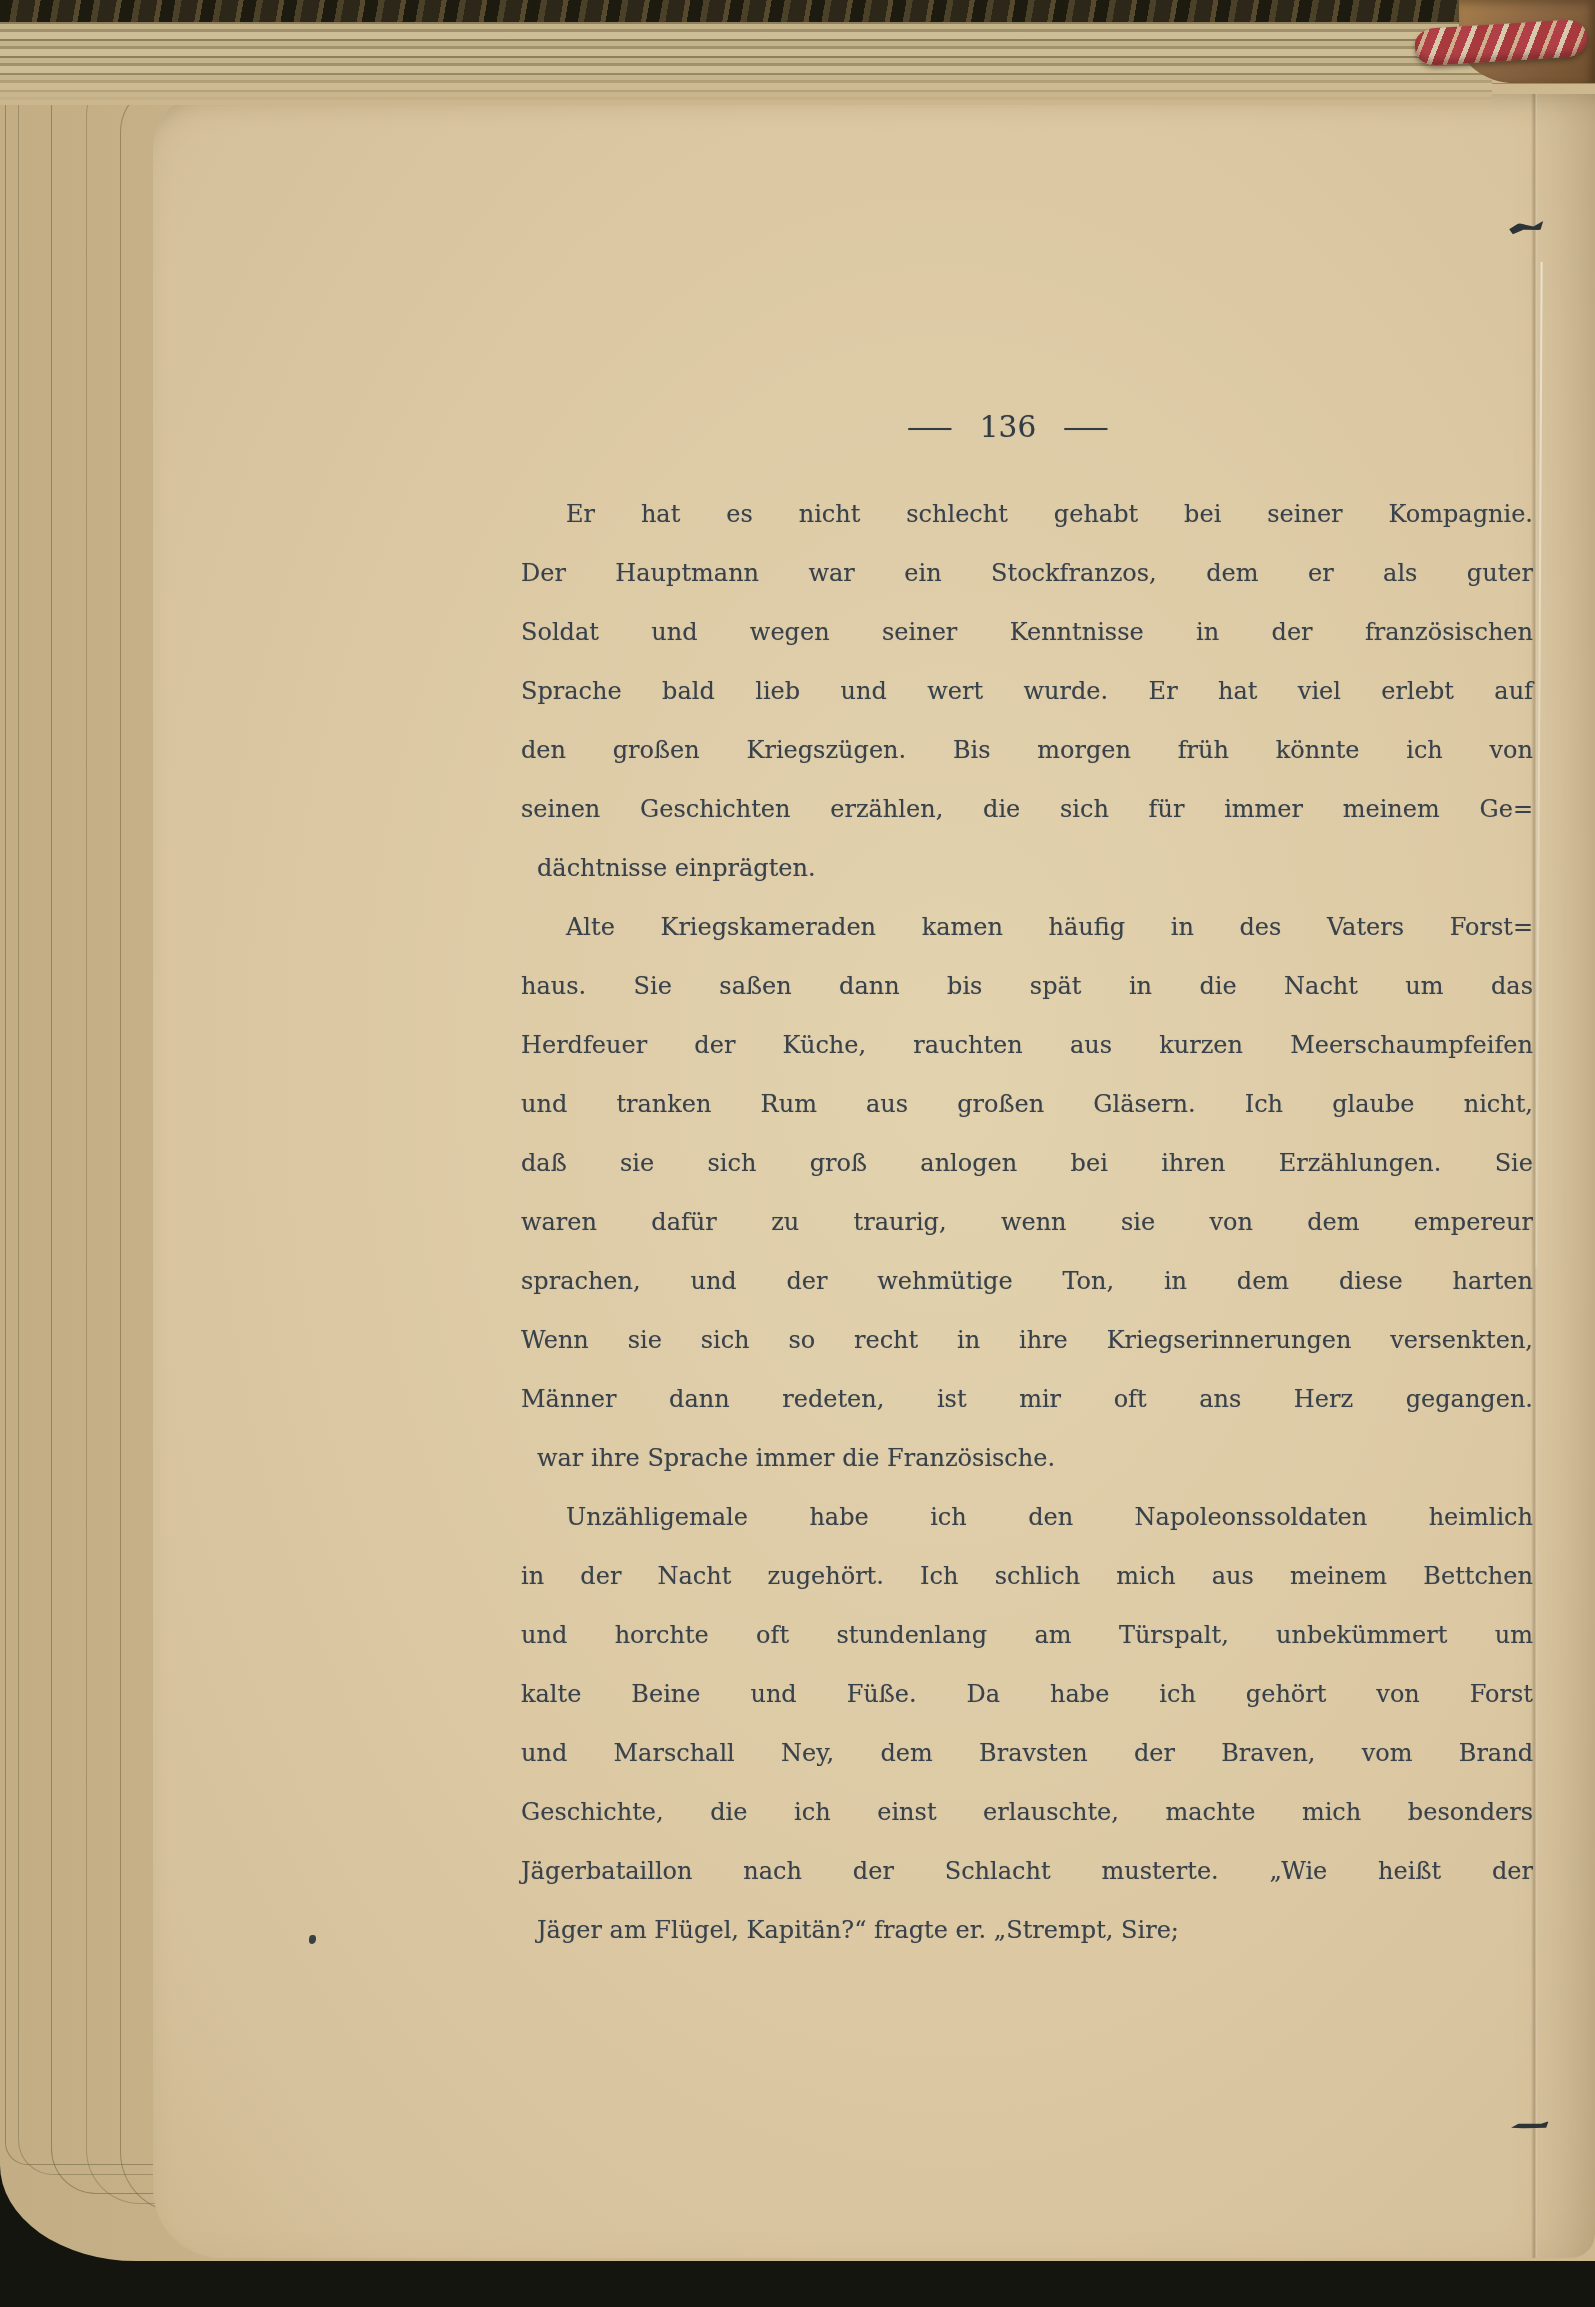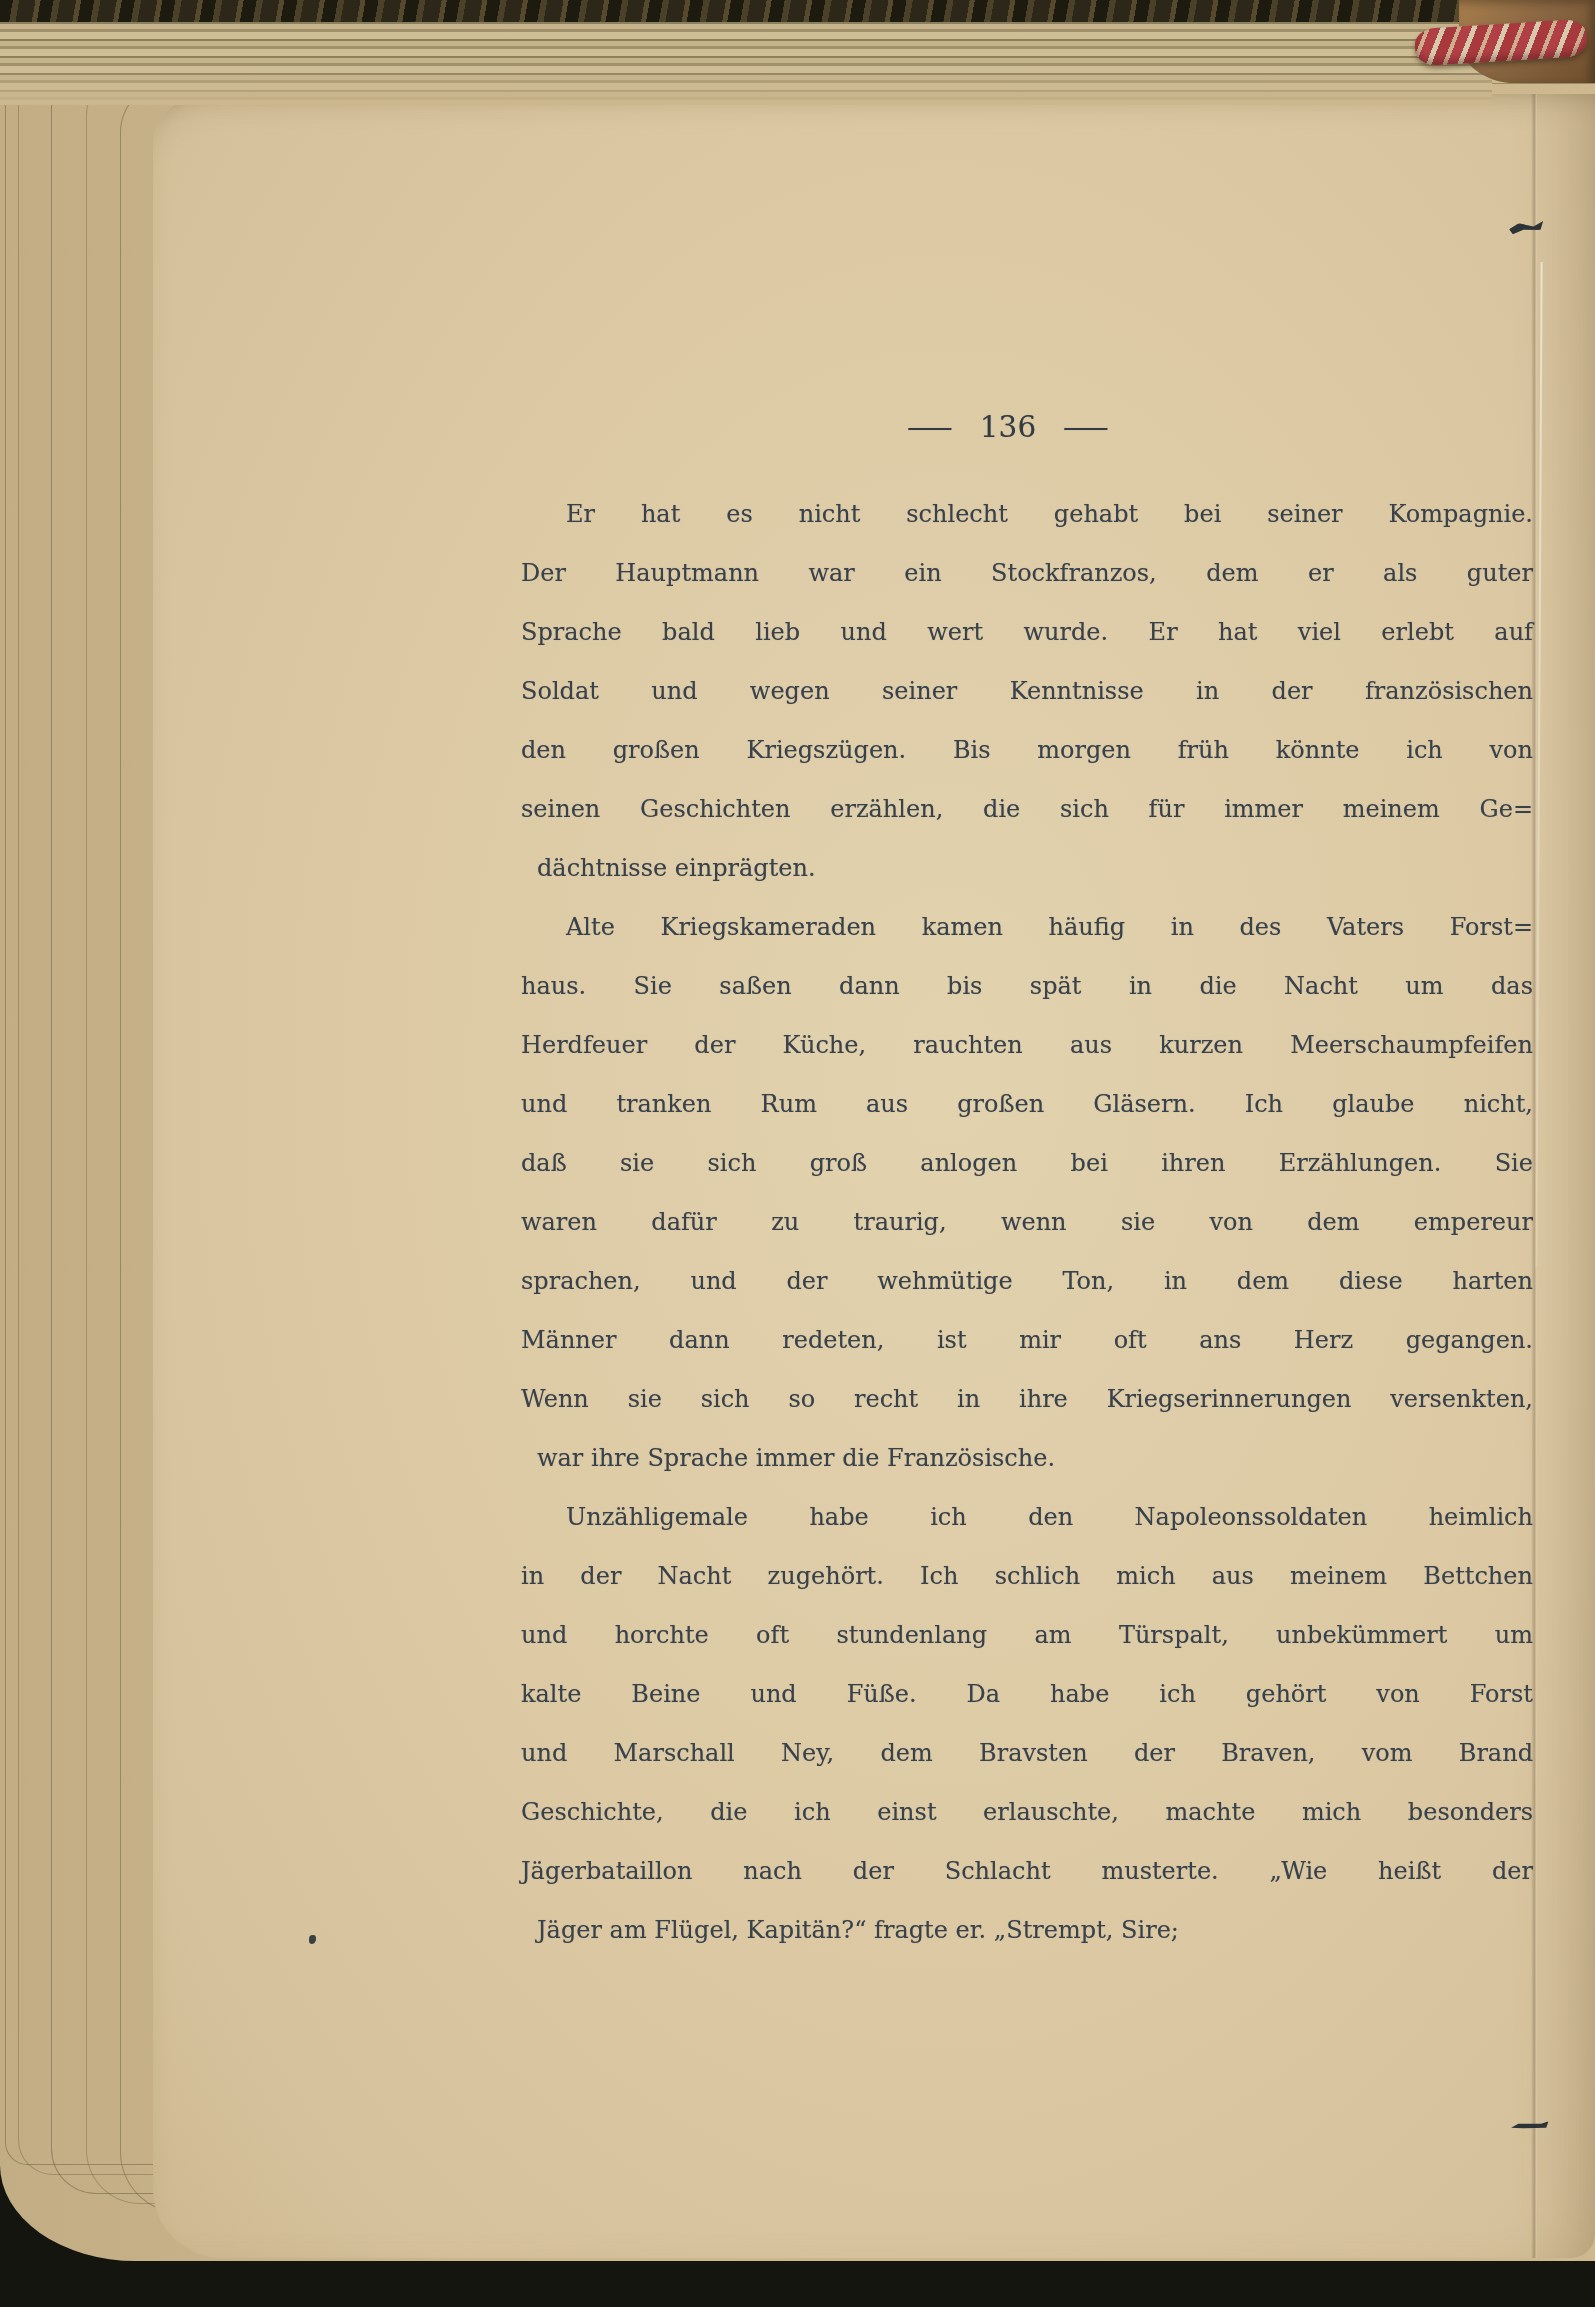--- a/index.html
+++ b/index.html
@@ -97,36 +97,36 @@
       <div class="speck" style="left:156px;top:1841px;width:7.2px;height:8.8px;"></div>
 
       <div class="content">
         <div class="pg-head">
           <span class="dash">—</span><span>136</span><span class="dash">—</span>
         </div>
         <div class="textblock">
             <div class="para">
               <div class="line first">Er hat es nicht schlecht gehabt bei seiner Kompagnie.</div>
               <div class="line">Der Hauptmann war ein Stockfranzos, dem er als guter</div>
+              <div class="line">Soldat und wegen seiner Kenntnisse in der französischen</div>
               <div class="line">Sprache bald lieb und wert wurde. Er hat viel erlebt auf</div>
-              <div class="line">Soldat und wegen seiner Kenntnisse in der französischen</div>
               <div class="line">den großen Kriegszügen. Bis morgen früh könnte ich von</div>
               <div class="line">seinen Geschichten erzählen, die sich für immer meinem Ge=</div>
               <div class="line last">dächtnisse einprägten.</div>
             </div>
             <div class="para">
               <div class="line first">Alte Kriegskameraden kamen häufig in des Vaters Forst=</div>
               <div class="line">haus. Sie saßen dann bis spät in die Nacht um das</div>
               <div class="line">Herdfeuer der Küche, rauchten aus kurzen Meerschaumpfeifen</div>
               <div class="line">und tranken Rum aus großen Gläsern. Ich glaube nicht,</div>
               <div class="line">daß sie sich groß anlogen bei ihren Erzählungen. Sie</div>
               <div class="line">waren dafür zu traurig, wenn sie von dem empereur</div>
               <div class="line">sprachen, und der wehmütige Ton, in dem diese harten</div>
+              <div class="line">Wenn sie sich so recht in ihre Kriegserinnerungen versenkten,</div>
               <div class="line">Männer dann redeten, ist mir oft ans Herz gegangen.</div>
-              <div class="line">Wenn sie sich so recht in ihre Kriegserinnerungen versenkten,</div>
               <div class="line last">war ihre Sprache immer die Französische.</div>
             </div>
             <div class="para">
               <div class="line first">Unzähligemale habe ich den Napoleonssoldaten heimlich</div>
               <div class="line">in der Nacht zugehört. Ich schlich mich aus meinem Bettchen</div>
               <div class="line">und horchte oft stundenlang am Türspalt, unbekümmert um</div>
               <div class="line">kalte Beine und Füße. Da habe ich gehört von Forst</div>
               <div class="line">und Marschall Ney, dem Bravsten der Braven, vom Brand</div>
               <div class="line">Geschichte, die ich einst erlauschte, machte mich besonders</div>
               <div class="line">Jägerbataillon nach der Schlacht musterte. „Wie heißt der</div>

